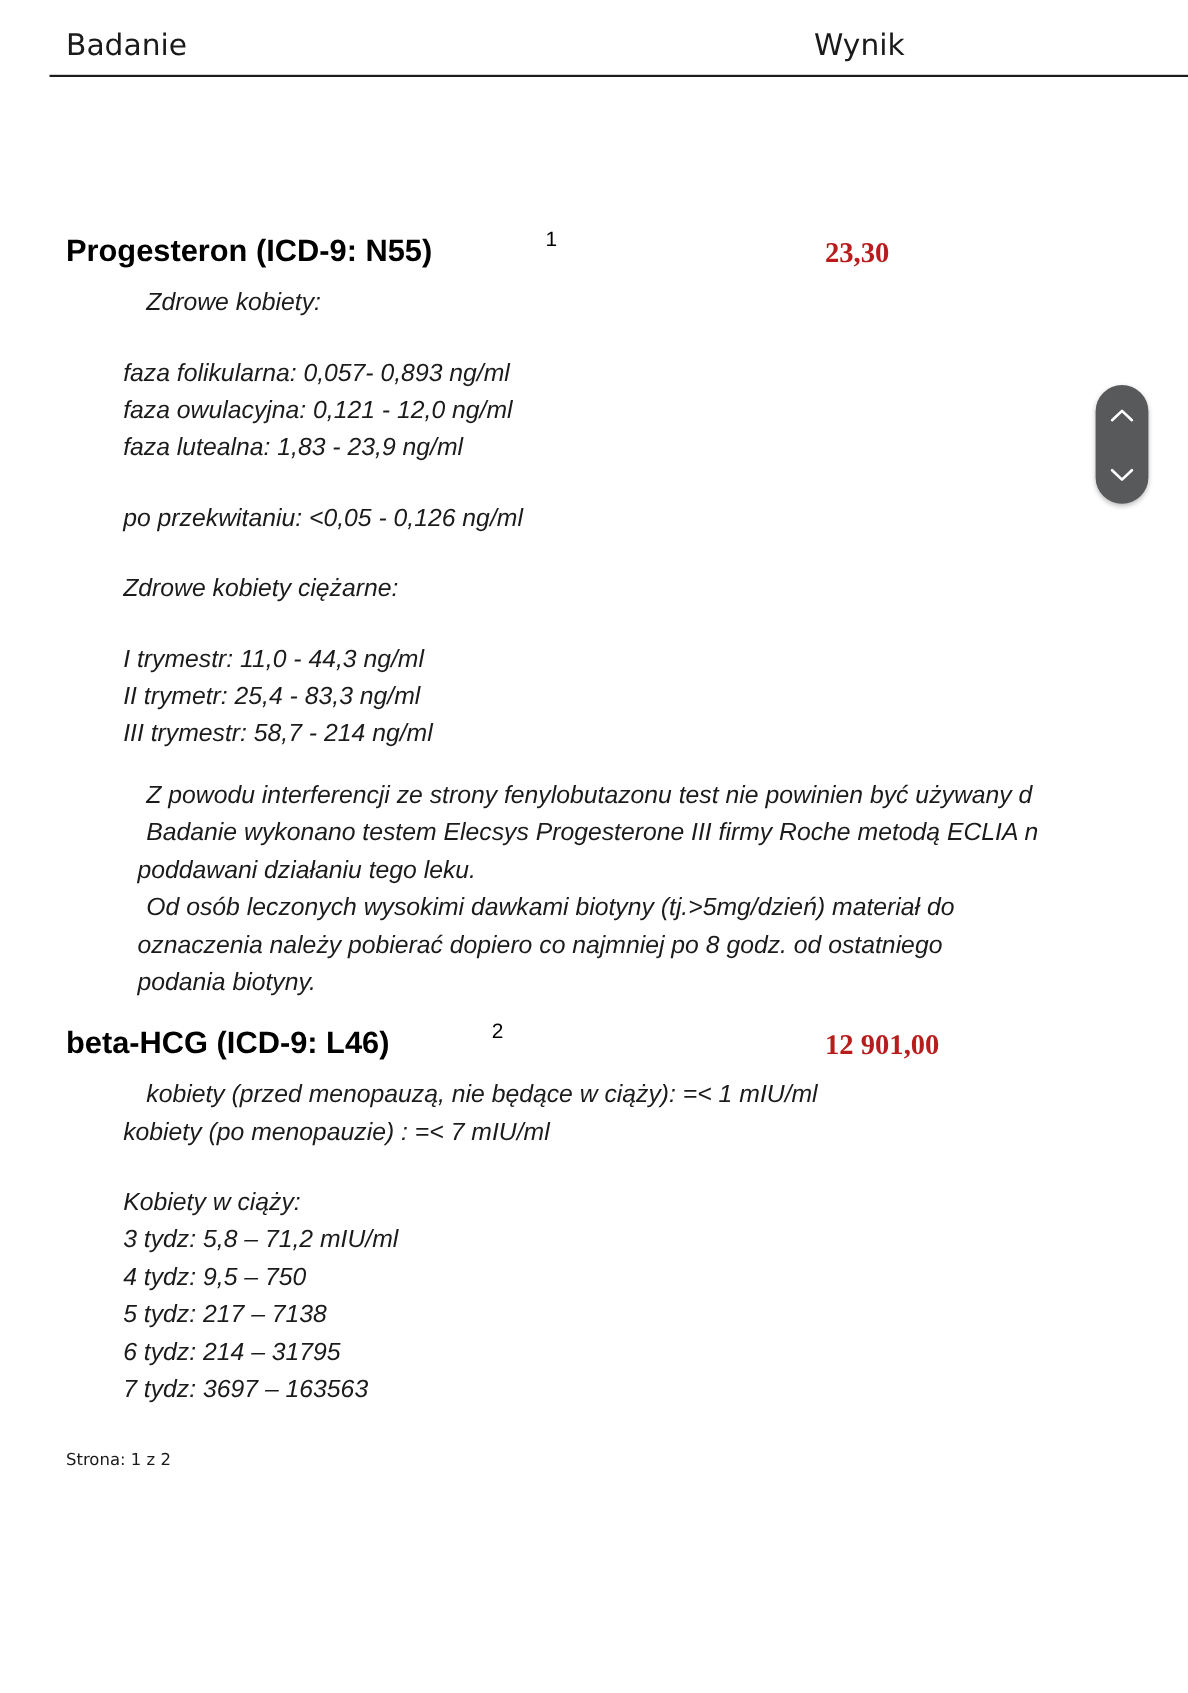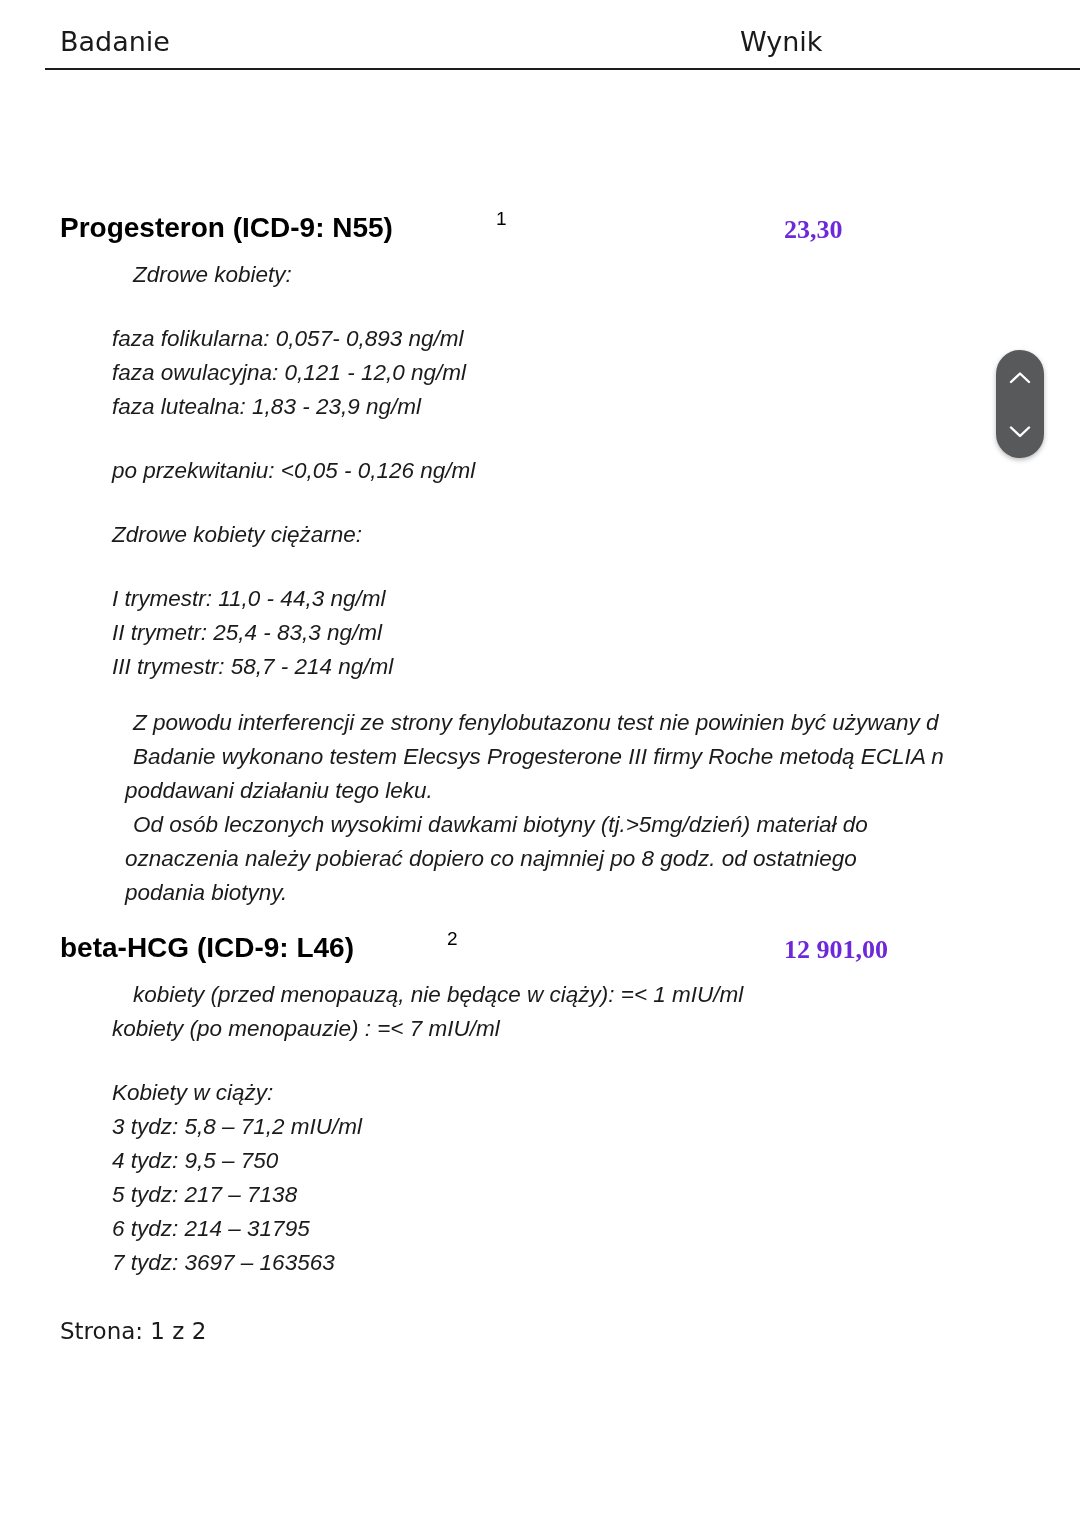--- a/index.html
+++ b/index.html
@@ -70,24 +70,23 @@
     top: -4px;
     font-size: 19px;
     font-weight: normal;
     color: #000;
   }
   .test-result {
     position: absolute;
     top: 3px;
     font-size: 26px;
     font-weight: bold;
-    color: #6d28d9;
+    color: #b91c1c;
     font-family: "Liberation Serif", serif;
     white-space: nowrap;
-    margin-left: 34px;
   }
 
   .ref-line {
     font-size: 22.5px;
     font-style: italic;
     color: #1b1b1b;
     line-height: 34px;
     margin-left: 112px;
     white-space: nowrap;
     font-family: "Liberation Sans", sans-serif;
@@ -105,21 +104,21 @@
     white-space: nowrap;
     font-family: "Liberation Sans", sans-serif;
   }
   .note-line.hang { margin-left: 133px; }
 
   
   .page-footer {
     position: absolute;
     left: 60px;
     top: 1318px;
-    font-size: 23px;
+    font-size: 15px;
     color: #1a1a1a;
     font-family: "DejaVu Sans", sans-serif;
   }
 
   
   .scroll-nav {
     position: absolute;
     left: 996px;
     top: 350px;
     width: 48px;

